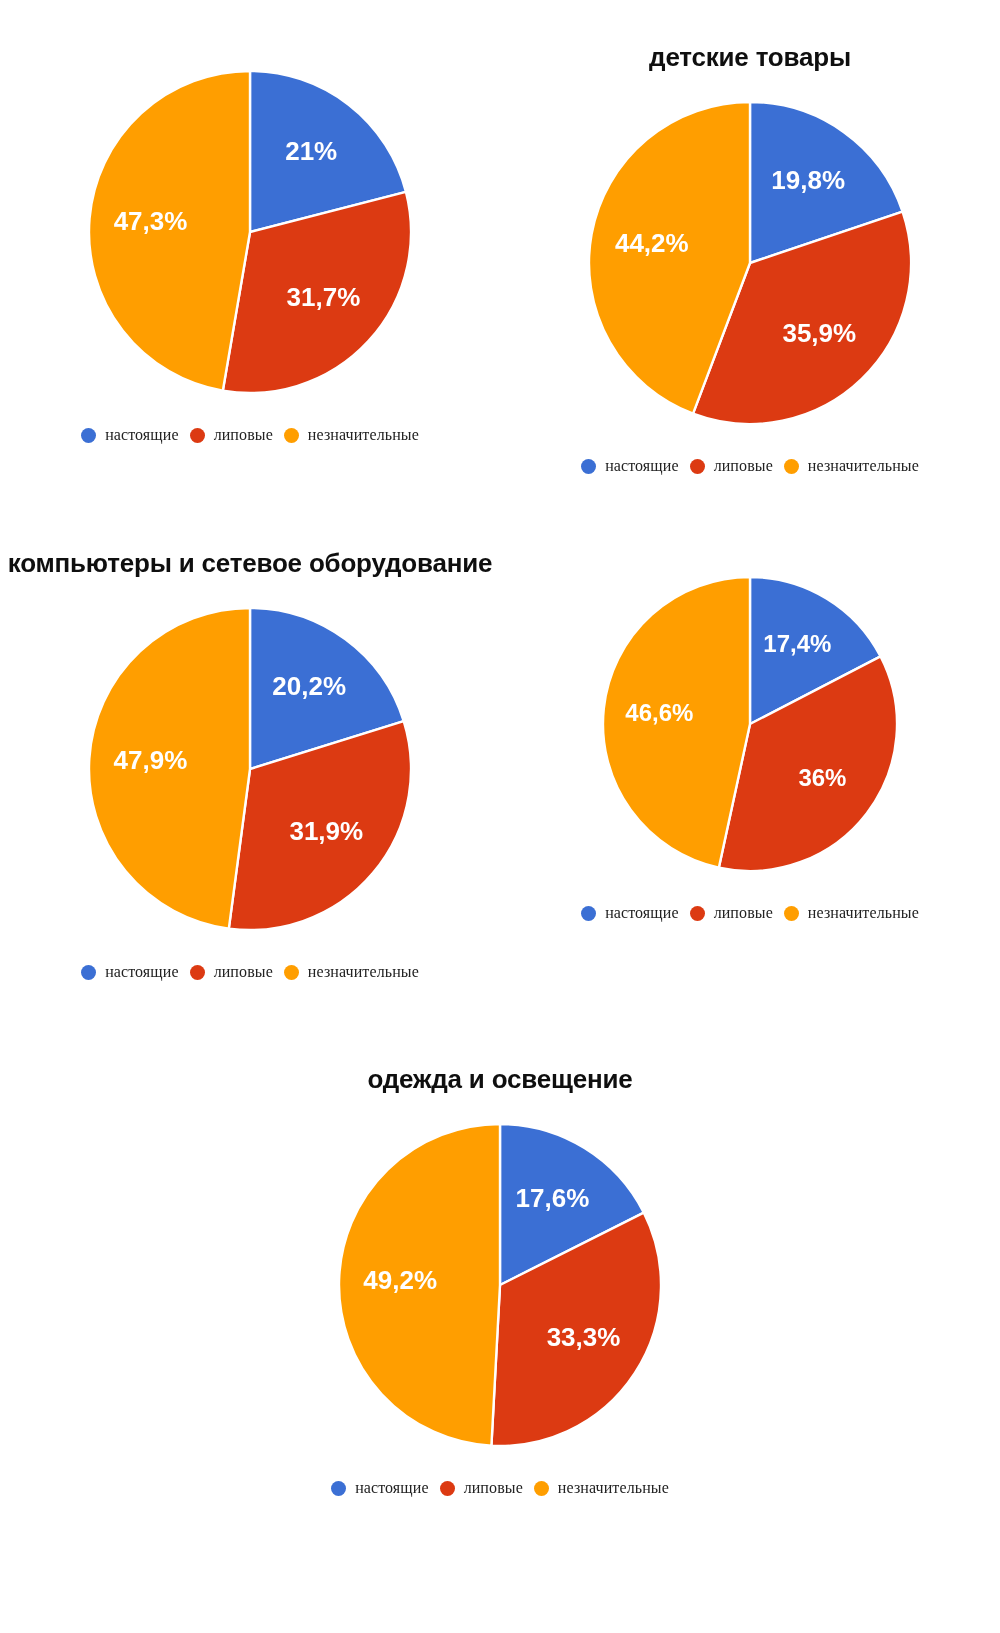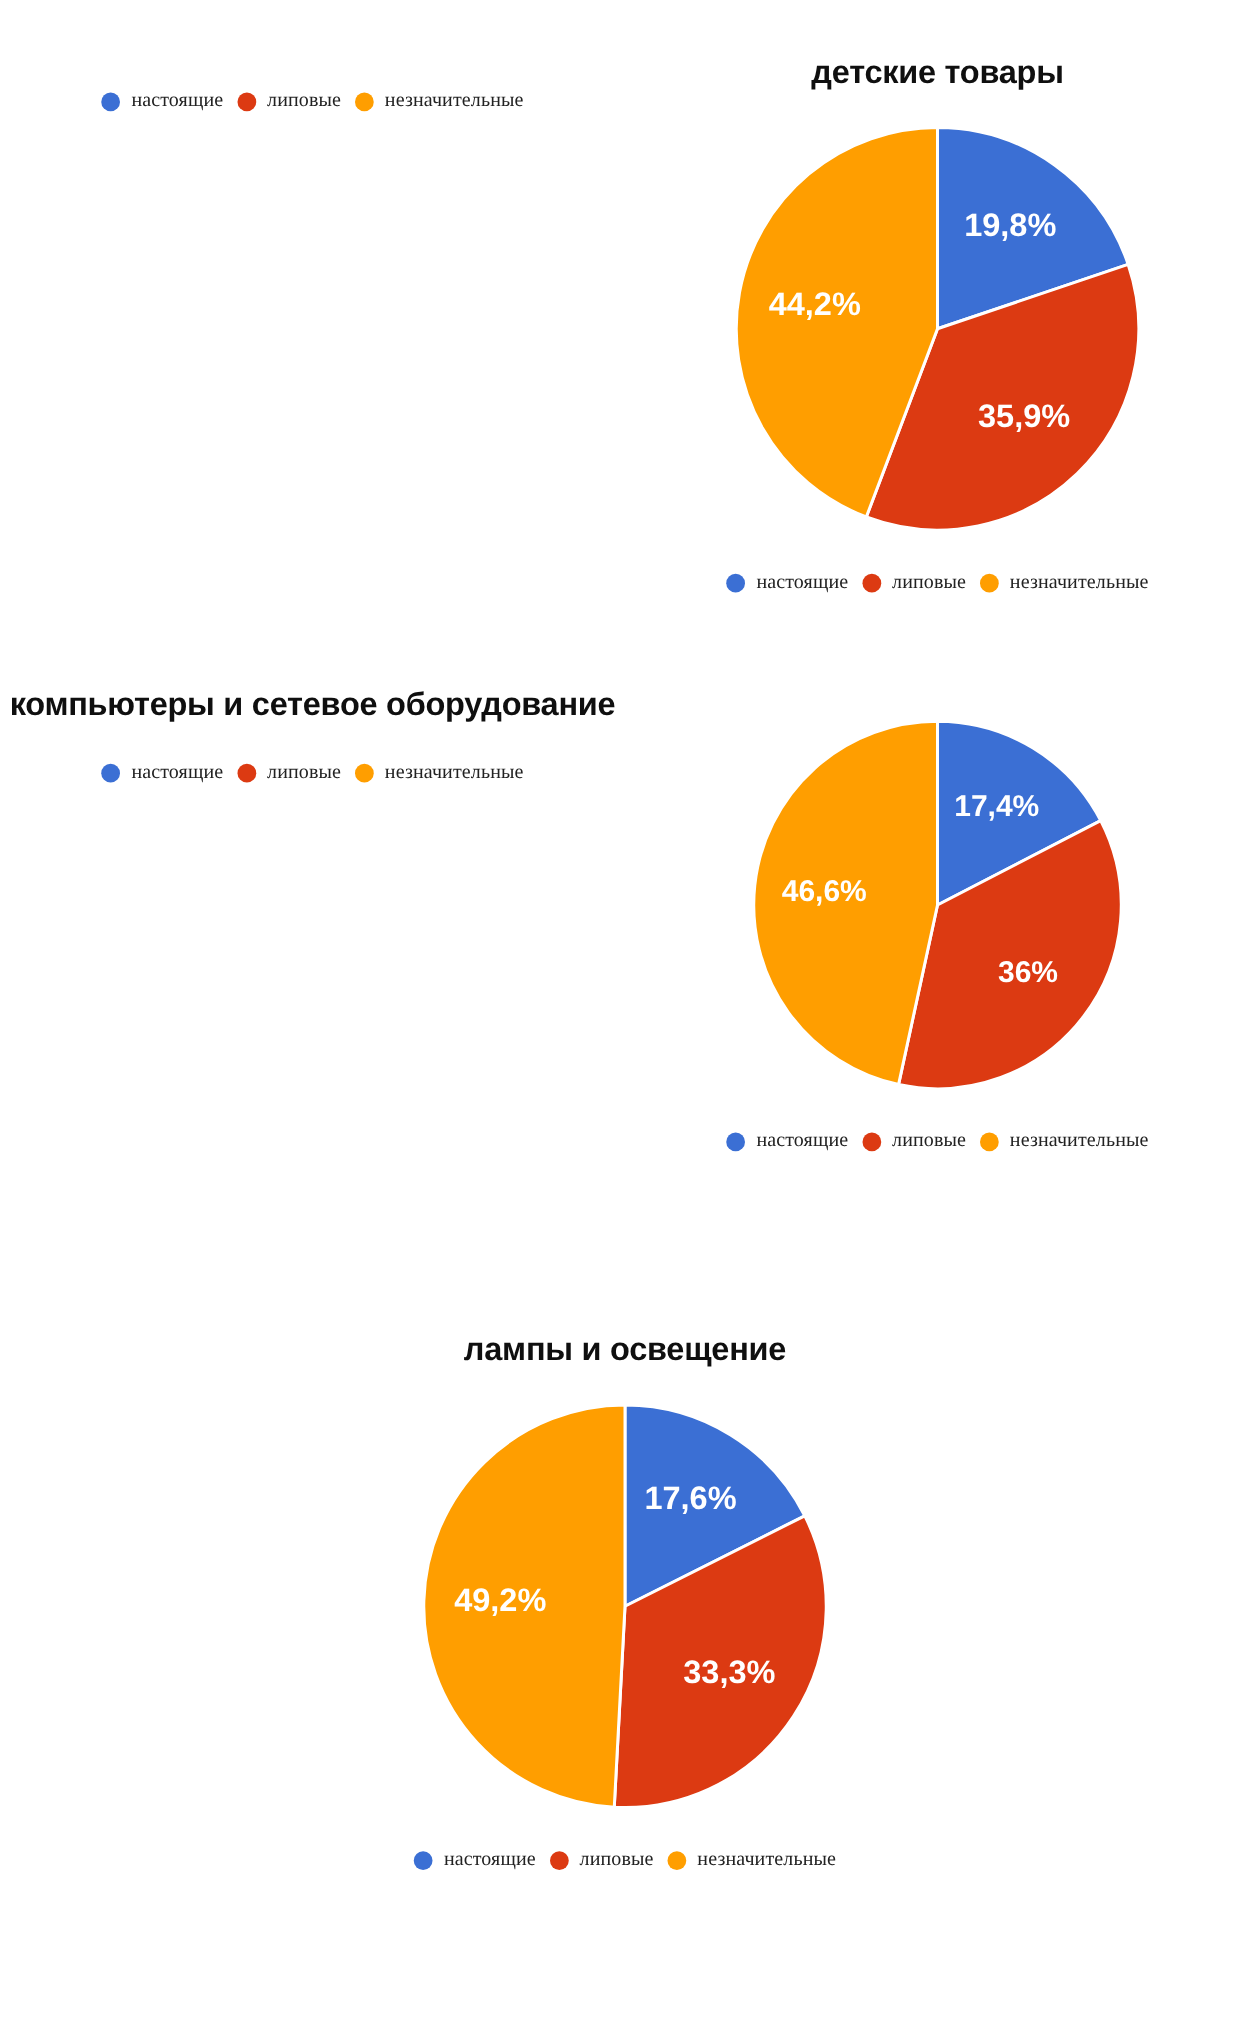--- a/index.html
+++ b/index.html
@@ -82,20 +82,30 @@
   #panel-4 { left: 250px; top: 1064px; width: 500px; }
 
   .t-lg { font-size: 26px; }
 </style>
 </head>
 <body>
 
 <div class="board">
 
   <div class="panel" id="panel-0">
+    <div class="pie-wrap" style="margin-top: 26px; width: 328px; height: 328px;">
+        <svg width="328" height="328" viewBox="0 0 328 328" class="pie-svg">
+          <path d="M 164 164 L 164.00 3.00 A 161 161 0 0 1 319.94 123.96 Z" fill="#3B6FD4" stroke="#ffffff" stroke-width="2.4" stroke-linejoin="round"></path>
+          <path d="M 164 164 L 319.94 123.96 A 161 161 0 0 1 136.82 322.69 Z" fill="#DC3A12" stroke="#ffffff" stroke-width="2.4" stroke-linejoin="round"></path>
+          <path d="M 164 164 L 136.82 322.69 A 161 161 0 0 1 164.00 3.00 Z" fill="#FF9E00" stroke="#ffffff" stroke-width="2.4" stroke-linejoin="round"></path>
+          <text x="225.2" y="85.1" class="slice-label" font-size="26">21%</text>
+          <text x="237.4" y="231.6" class="slice-label" font-size="26">31,7%</text>
+          <text x="64.5" y="155.5" class="slice-label" font-size="26">47,3%</text>
+        </svg>
+      </div>
     <div class="legend" style="margin-top: 30px;">
         <div class="legend-item">
           <span class="legend-dot" style="background: rgb(59, 111, 212);"></span>
           <span class="legend-text">настоящие</span>
         </div>
         <div class="legend-item">
           <span class="legend-dot" style="background: rgb(220, 58, 18);"></span>
           <span class="legend-text">липовые</span>
         </div>
         <div class="legend-item">
@@ -128,20 +138,30 @@
         </div>
         <div class="legend-item">
           <span class="legend-dot" style="background: rgb(255, 158, 0);"></span>
           <span class="legend-text">незначительные</span>
         </div>
       </div>
   </div>
 
   <div class="panel" id="panel-2">
     <div class="panel-title t-lg">компьютеры и сетевое оборудование</div>
+    <div class="pie-wrap" style="margin-top: 26px; width: 328px; height: 328px;">
+        <svg width="328" height="328" viewBox="0 0 328 328" class="pie-svg">
+          <path d="M 164 164 L 164.00 3.00 A 161 161 0 0 1 317.73 116.18 Z" fill="#3B6FD4" stroke="#ffffff" stroke-width="2.4" stroke-linejoin="round"></path>
+          <path d="M 164 164 L 317.73 116.18 A 161 161 0 0 1 142.82 323.60 Z" fill="#DC3A12" stroke="#ffffff" stroke-width="2.4" stroke-linejoin="round"></path>
+          <path d="M 164 164 L 142.82 323.60 A 161 161 0 0 1 164.00 3.00 Z" fill="#FF9E00" stroke="#ffffff" stroke-width="2.4" stroke-linejoin="round"></path>
+          <text x="223.2" y="83.6" class="slice-label" font-size="26">20,2%</text>
+          <text x="240.3" y="228.3" class="slice-label" font-size="26">31,9%</text>
+          <text x="64.4" y="157.4" class="slice-label" font-size="26">47,9%</text>
+        </svg>
+      </div>
     <div class="legend" style="margin-top: 30px;">
         <div class="legend-item">
           <span class="legend-dot" style="background: rgb(59, 111, 212);"></span>
           <span class="legend-text">настоящие</span>
         </div>
         <div class="legend-item">
           <span class="legend-dot" style="background: rgb(220, 58, 18);"></span>
           <span class="legend-text">липовые</span>
         </div>
         <div class="legend-item">
@@ -172,21 +192,21 @@
           <span class="legend-text">липовые</span>
         </div>
         <div class="legend-item">
           <span class="legend-dot" style="background: rgb(255, 158, 0);"></span>
           <span class="legend-text">незначительные</span>
         </div>
       </div>
   </div>
 
   <div class="panel" id="panel-4">
-    <div class="panel-title t-lg">лампы и освещение</div>
+    <div class="panel-title t-lg">одежда и освещение</div>
     <div class="pie-wrap" style="margin-top: 26px; width: 328px; height: 328px;">
         <svg width="328" height="328" viewBox="0 0 328 328" class="pie-svg">
           <path d="M 164 164 L 164.00 3.00 A 161 161 0 0 1 307.83 91.65 Z" fill="#3B6FD4" stroke="#ffffff" stroke-width="2.4" stroke-linejoin="round"></path>
           <path d="M 164 164 L 307.83 91.65 A 161 161 0 0 1 155.41 324.77 Z" fill="#DC3A12" stroke="#ffffff" stroke-width="2.4" stroke-linejoin="round"></path>
           <path d="M 164 164 L 155.41 324.77 A 161 161 0 0 1 164.00 3.00 Z" fill="#FF9E00" stroke="#ffffff" stroke-width="2.4" stroke-linejoin="round"></path>
           <text x="216.4" y="79.0" class="slice-label" font-size="26">17,6%</text>
           <text x="247.5" y="218.6" class="slice-label" font-size="26">33,3%</text>
           <text x="64.2" y="161.3" class="slice-label" font-size="26">49,2%</text>
         </svg>
       </div>

